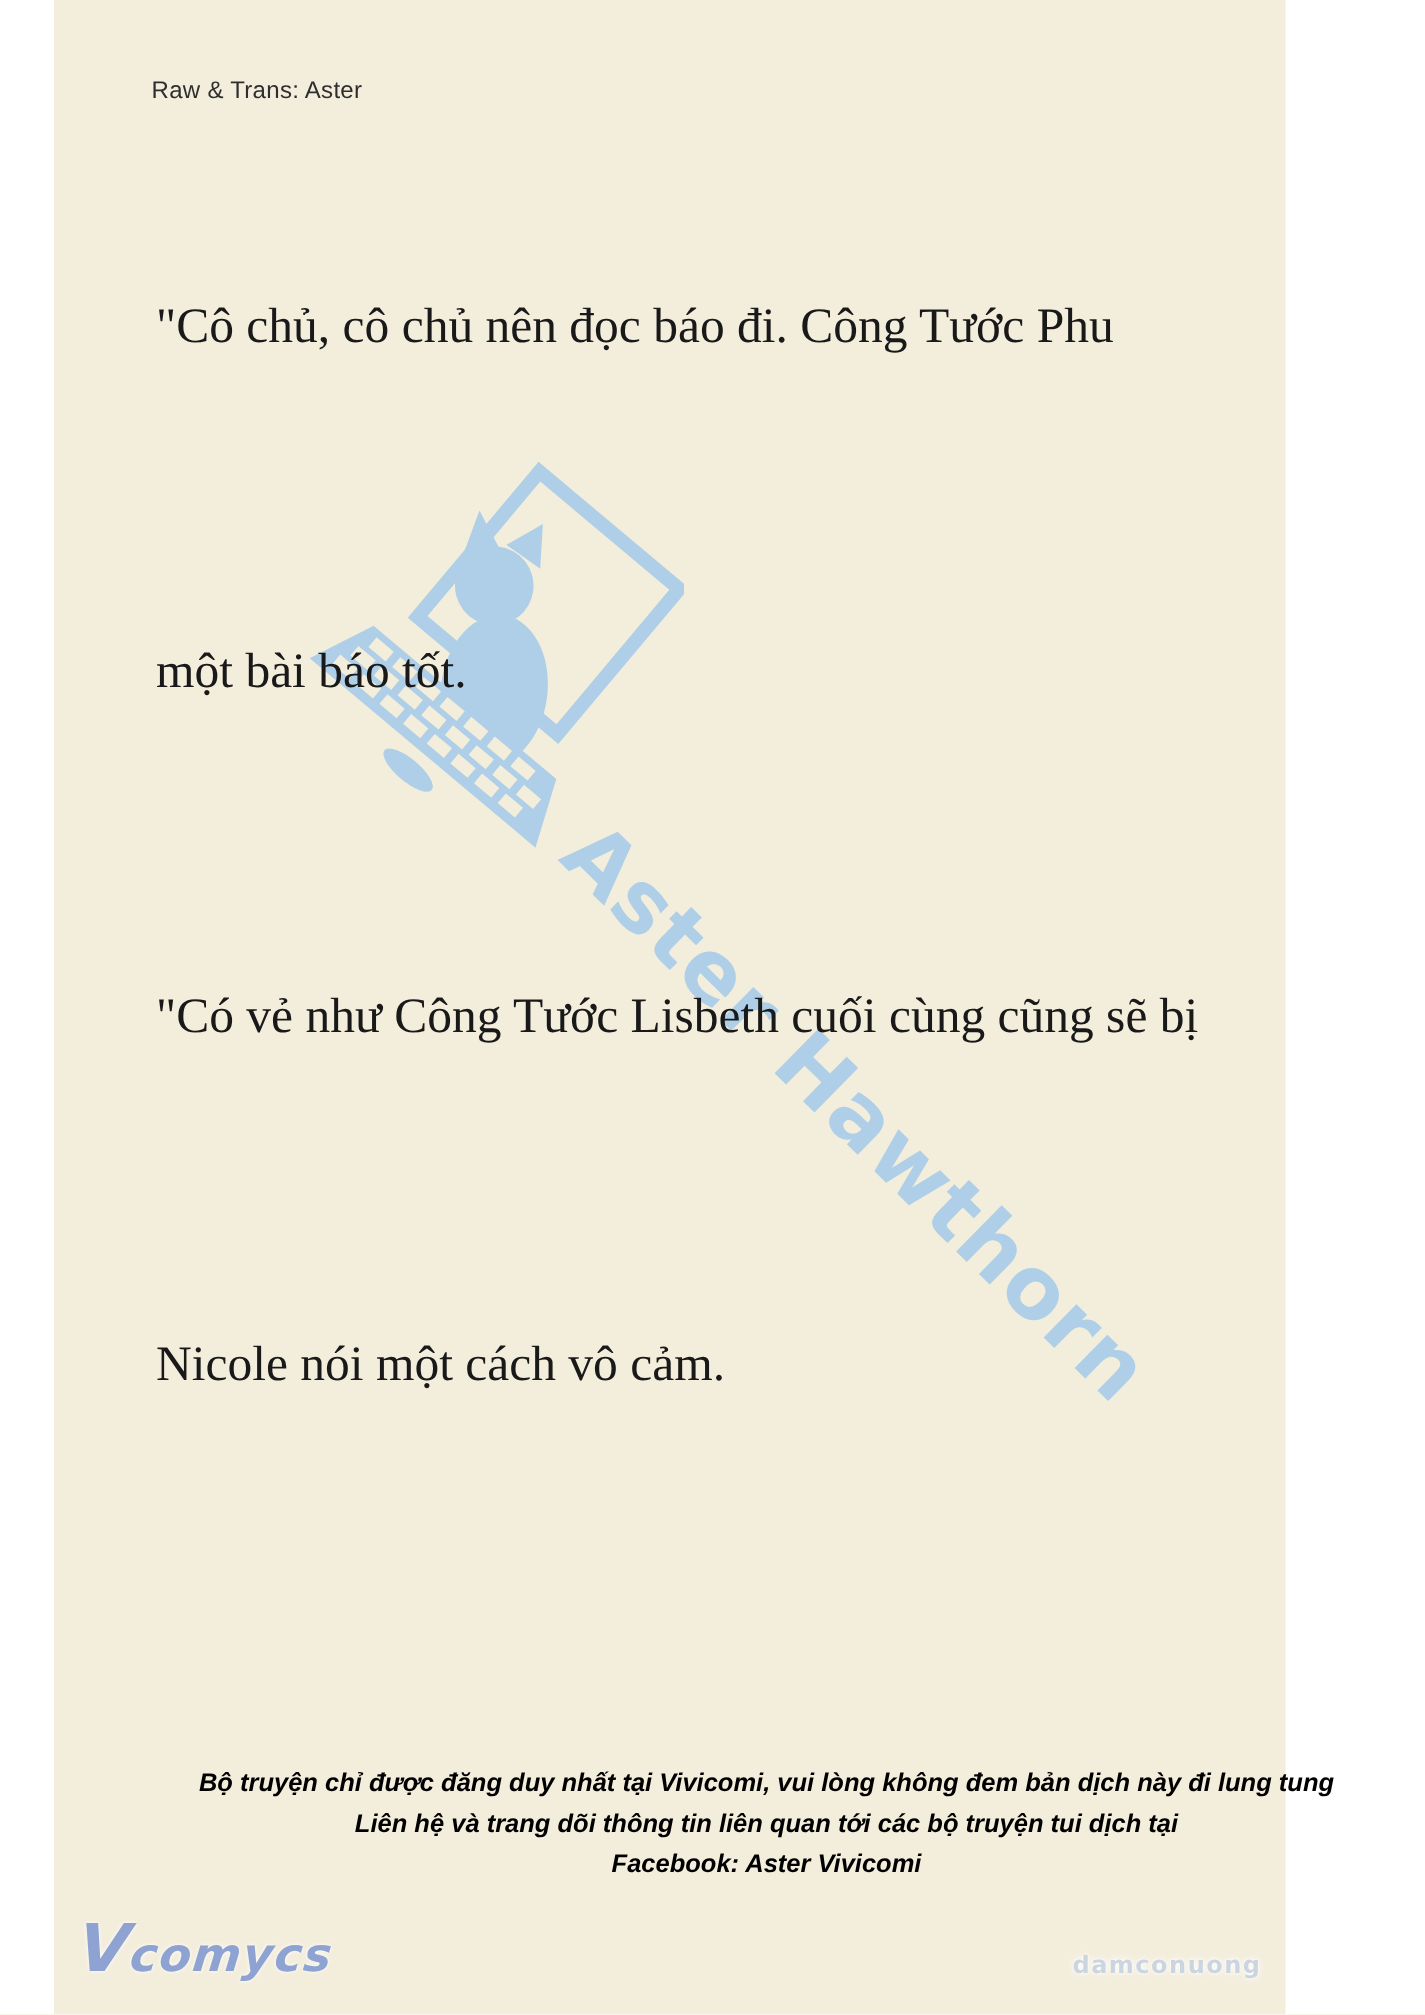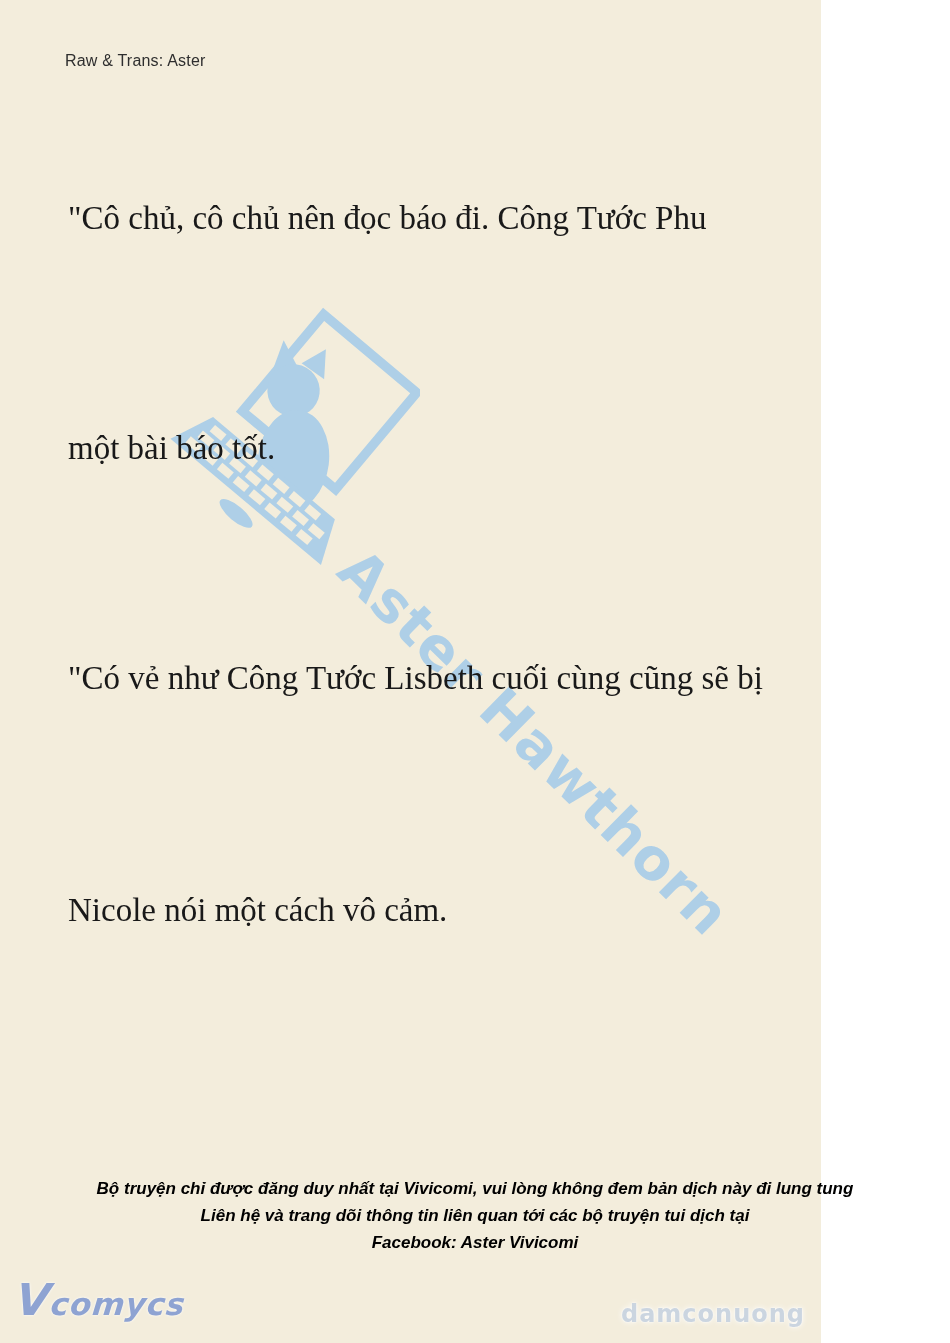--- a/index.html
+++ b/index.html
@@ -2,20 +2,21 @@
 <html><head>
 <meta charset="utf-8">
 <style>
   html,body{margin:0;padding:0;}
   body{width:950px;height:1343px;overflow:hidden;}
   .page{
     position:relative;width:821px;height:1343px;
     background:#f3eddc;
     font-family:"Liberation Serif","DejaVu Serif",serif;
     color:#191919;
+    margin-left:36px;
   }
   .credit{
     position:absolute;left:65px;top:52px;
     font-family:"Liberation Sans",sans-serif;
     font-size:16px;color:#2e2e2e;letter-spacing:.2px;
   }
   
   .wm-logo{position:absolute;left:158px;top:300px;width:262px;height:310px;z-index:1;opacity:.92;}
   .wm-text{
     position:absolute;left:372px;top:536px;z-index:1;
@@ -44,21 +45,21 @@
     position:absolute;left:16px;top:1284px;z-index:2;
     font-family:"DejaVu Sans",sans-serif;
     font-style:italic;font-weight:bold;color:#8ea3d2;
     font-size:31px;letter-spacing:1px;transform:skewX(-6deg);
     text-shadow:0 0 3px #ffffff;
   }
   .logo-left .cap{font-size:44px;line-height:31px;}
   .logo-right{
     position:absolute;right:16px;top:1300px;z-index:2;
     font-family:"DejaVu Sans",sans-serif;font-weight:bold;
-    font-size:24px;letter-spacing:1px;color:#cbd5e0;
+    font-size:16px;letter-spacing:1px;color:#cbd5e0;
     text-shadow:0 0 6px #ffffff,0 0 2px #ffffff;
   }
 </style>
 </head>
 <body>
 
 <div class="page">
 
   <div class="credit">Raw &amp; Trans: Aster</div>
 

